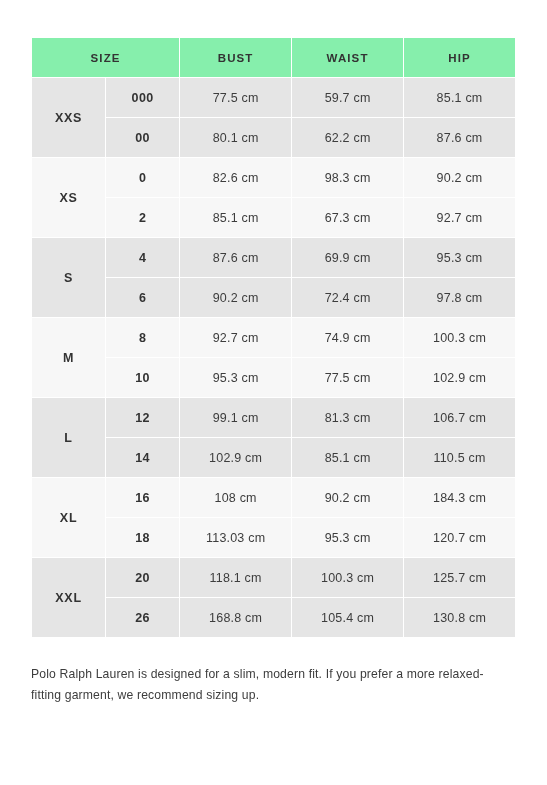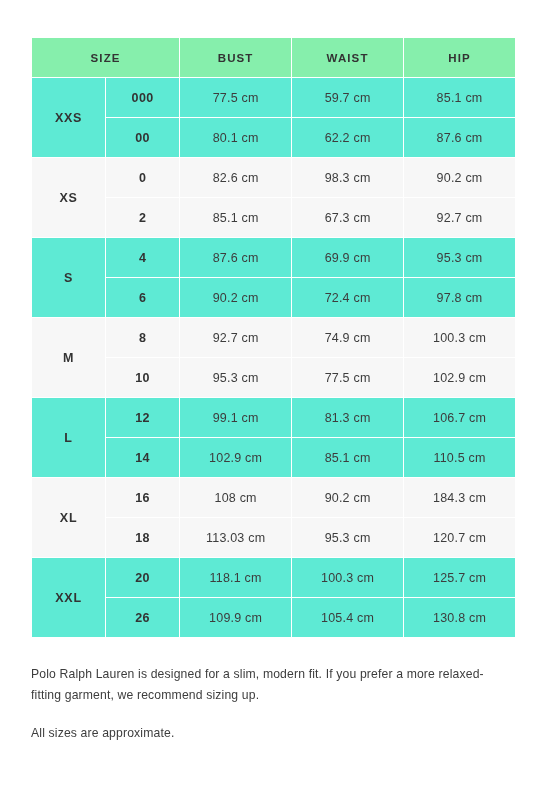--- a/index.html
+++ b/index.html
@@ -62,21 +62,21 @@
   }
   td.measure {
     font-size: 12.5px;
     font-weight: normal;
     color: #3d3d3d;
     letter-spacing: 0.2px;
   }
   tbody tr { height: 40px; }
 
   
-  .band-shaded td { background: #5eead4; }
+  .band-shaded td { background: #e5e5e5; }
   .band-plain td { background: #f7f7f7; }
 
   .notes {
     margin-top: 26px;
     width: 460px;
   }
   .notes p {
     margin: 0 0 16px 0;
     font-size: 12.2px;
     line-height: 1.75;
@@ -180,25 +180,24 @@
         </tr>
         <tr class="band-shaded">
           <td class="group-label" rowspan="2">XXL</td>
           <td class="numeric-size">20</td>
           <td class="measure">118.1 cm</td>
           <td class="measure">100.3 cm</td>
           <td class="measure">125.7 cm</td>
         </tr>
         <tr class="band-shaded">
           <td class="numeric-size">26</td>
-          <td class="measure">109.9 cm</td>
+          <td class="measure">168.8 cm</td>
           <td class="measure">105.4 cm</td>
           <td class="measure">130.8 cm</td>
         </tr>
       </tbody>
   </table>
 
   <div class="notes">
     <p>Polo Ralph Lauren is designed for a slim, modern fit. If you prefer a more relaxed-fitting garment, we recommend sizing up.</p>
-    <p>All sizes are approximate.</p>
   </div>
 
 </div>
 
 </body></html>

